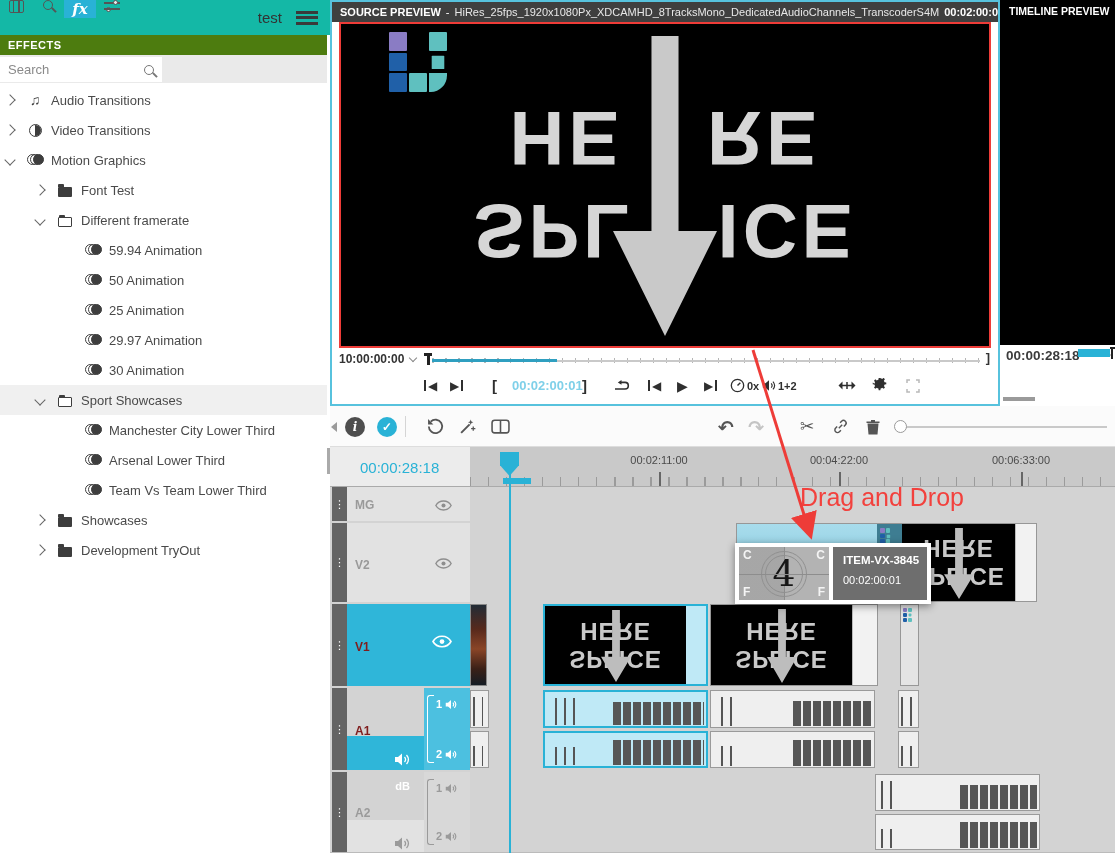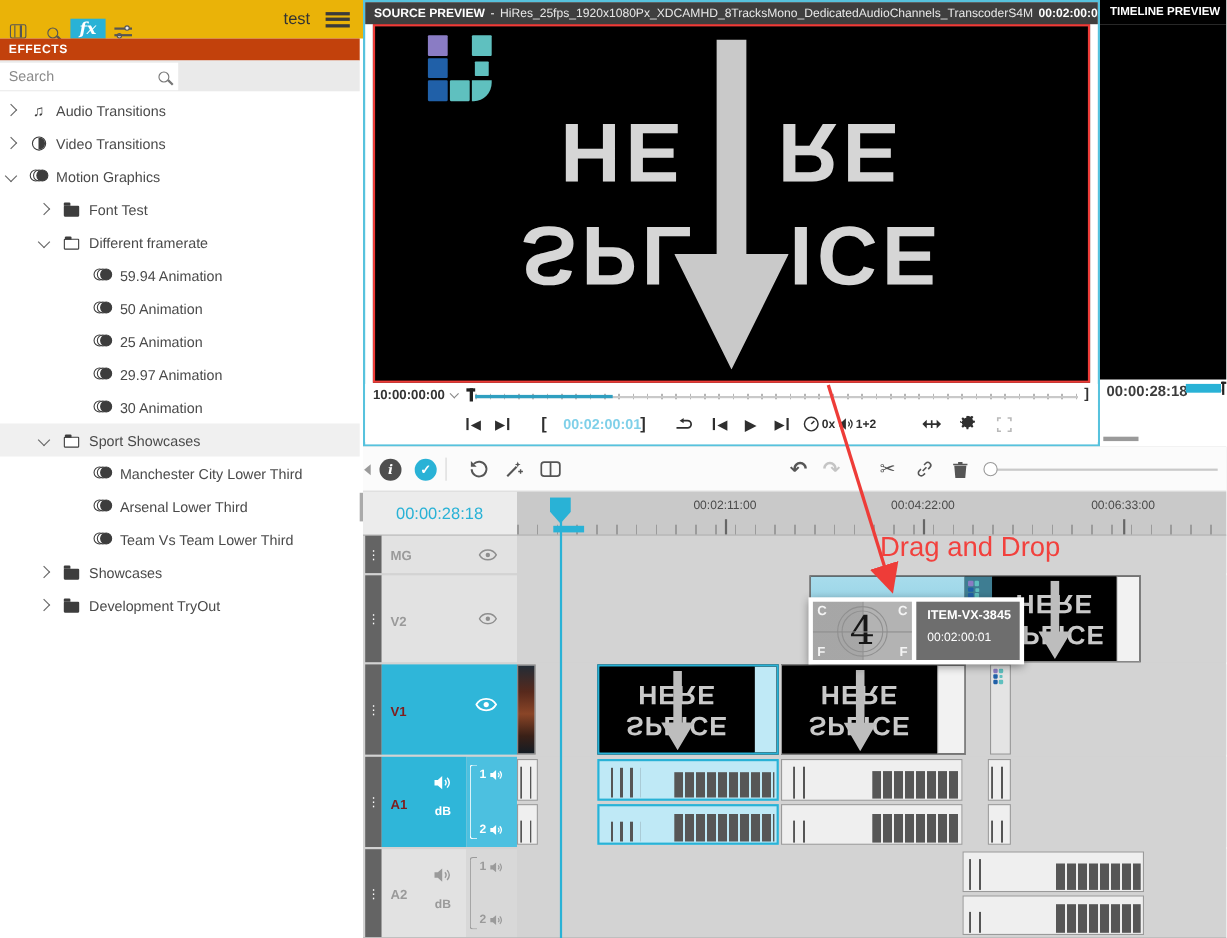--- a/index.html
+++ b/index.html
@@ -1,40 +1,40 @@
 <!DOCTYPE html>
 <html><head>
 <meta charset="utf-8">
 <style>
 * { margin:0; padding:0; box-sizing:border-box; }
 html,body { width:1115px; height:853px; }
 body { position:relative; font-family:"Liberation Sans",sans-serif; background:#fff; overflow:hidden; color:#444; }
 
 
 #left-panel { position:absolute; left:0; top:0; width:330px; height:853px; background:#fff; }
-#topbar { position:absolute; left:0; top:0; width:330px; height:35px; background:#eab308; display:flex; align-items:flex-end; }
+#topbar { position:absolute; left:0; top:0; width:330px; height:35px; background:#14b8a6; display:flex; align-items:flex-start; }
 .tb-btn { width:32px; display:flex; align-items:center; justify-content:center; color:#555; }
 .tb-btn.active { background:#29b2d6; color:#fff; }
 .panels-ic { width:15px; height:13px; border:1.6px solid #555; border-radius:2px; position:relative; }
 .panels-ic:before, .panels-ic:after { content:""; position:absolute; top:0; bottom:0; width:1.6px; background:#555; }
 .panels-ic:before { left:3px; } .panels-ic:after { right:3px; }
 .mag { width:10px; height:10px; border:1.8px solid #555; border-radius:50%; position:relative; display:inline-block; }
 .mag:after { content:""; position:absolute; width:6px; height:1.8px; background:#555; right:-5px; bottom:-2px; transform:rotate(45deg); }
 .fx-ic { font-family:"DejaVu Serif",serif; font-style:italic; font-weight:bold; font-size:15px; }
 .sliders-ic { width:16px; height:12px; position:relative; }
 .sliders-ic:before, .sliders-ic:after { content:""; position:absolute; left:0; right:0; height:1.8px; background:#555; }
 .sliders-ic:before { top:2px; } .sliders-ic:after { bottom:2px; }
 .sliders-ic i { position:absolute; width:5px; height:5px; border:1.6px solid #555; border-radius:50%; background:#eaeaea; }
 .sliders-ic i.k1 { top:0; left:9px; } .sliders-ic i.k2 { bottom:0; left:2px; }
 #topbar-title { margin-left:auto; align-self:center; font-size:15px; color:#333; padding-right:14px; }
 .burger { width:22px; height:14px; align-self:center; margin-right:12px; position:relative; cursor:pointer; }
 .burger b, .burger:before, .burger:after { content:""; position:absolute; left:0; right:0; height:3px; background:#3a3a3a; }
 .burger:before { top:0; } .burger b { top:5.5px; } .burger:after { bottom:0; }
 
-#effects-header { position:absolute; left:0; top:35px; width:327px; height:20px; background:#c2410c; color:#fff; font-size:11px; font-weight:bold; letter-spacing:.5px; line-height:20px; padding-left:8px; }
+#effects-header { position:absolute; left:0; top:35px; width:327px; height:20px; background:#4d7c0f; color:#fff; font-size:11px; font-weight:bold; letter-spacing:.5px; line-height:20px; padding-left:8px; }
 #search-row { position:absolute; left:0; top:55px; width:327px; height:28px; background:#eaeaea; }
 #search-box { position:absolute; left:0; top:2px; width:162px; height:25px; background:#fff; display:flex; align-items:center; padding:0 8px; }
 #search-box .ph { color:#8a8a8a; font-size:13px; flex:1; }
 #search-box .mag { border-color:#777; } #search-box .mag:after { background:#777; }
 
 #tree { position:absolute; left:0; top:85px; width:327px; }
 .trow { height:30px; display:flex; align-items:center; font-size:13px; color:#4a4a4a; cursor:pointer; }
 .trow.sel { background:#f0f0f0; }
 .tlabel { white-space:nowrap; }
 .chev { width:8px; height:8px; margin-right:12px; flex:0 0 8px; position:relative; top:0; }
@@ -132,21 +132,21 @@
 #ruler-line { position:absolute; left:0; right:0; bottom:0; height:1px; background:#aaa; }
 
 .track-row { position:absolute; left:0; right:0; }
 .handle { position:absolute; left:2px; top:0; bottom:0; width:15px; background:#646464; color:#fff; font-size:11px; display:flex; align-items:center; justify-content:center; letter-spacing:0; cursor:grab; }
 .thead { position:absolute; left:17px; top:0; bottom:0; width:123px; background:#e2e2e2; }
 .thead .tname { position:absolute; left:8px; bottom:8px; font-size:12px; font-weight:bold; color:#9a9a9a; }
 .thead .eye { position:absolute; right:18px; color:#8e8e8e; }
 .track-row.blue .thead { background:#2fb6d9; }
 .track-row.blue .thead .tname { color:#7f1d1d; }
 .track-row.blue .thead .eye { color:#fff; }
-.a-head { width:77px !important; }
+.a-head { width:77px !important;margin-top:48px; }
 .a-chan { position:absolute; left:94px; top:0; bottom:0; width:46px; background:#d8d8d8; }
 .track-row.blue .a-chan { background:#4cc0e0; }
 .a-chan .bracket { position:absolute; left:3px; top:7px; bottom:7px; width:7px; border:1.6px solid #9a9a9a; border-right:none; border-radius:3px 0 0 3px; }
 .track-row.blue .a-chan .bracket { border-color:#fff; }
 .chan-row { position:absolute; left:12px; display:flex; align-items:center; gap:3px; font-size:11px; font-weight:bold; color:#9a9a9a; }
 .track-row.blue .chan-row { color:#fff; }
 .spk-main { position:absolute; right:14px; top:16px; color:#9a9a9a; }
 .track-row.blue .spk-main { color:#fff; }
 .db { position:absolute; right:14px; top:44px; font-size:11px; font-weight:bold; color:#9a9a9a; }
 .track-row.blue .db { color:#fff; }

